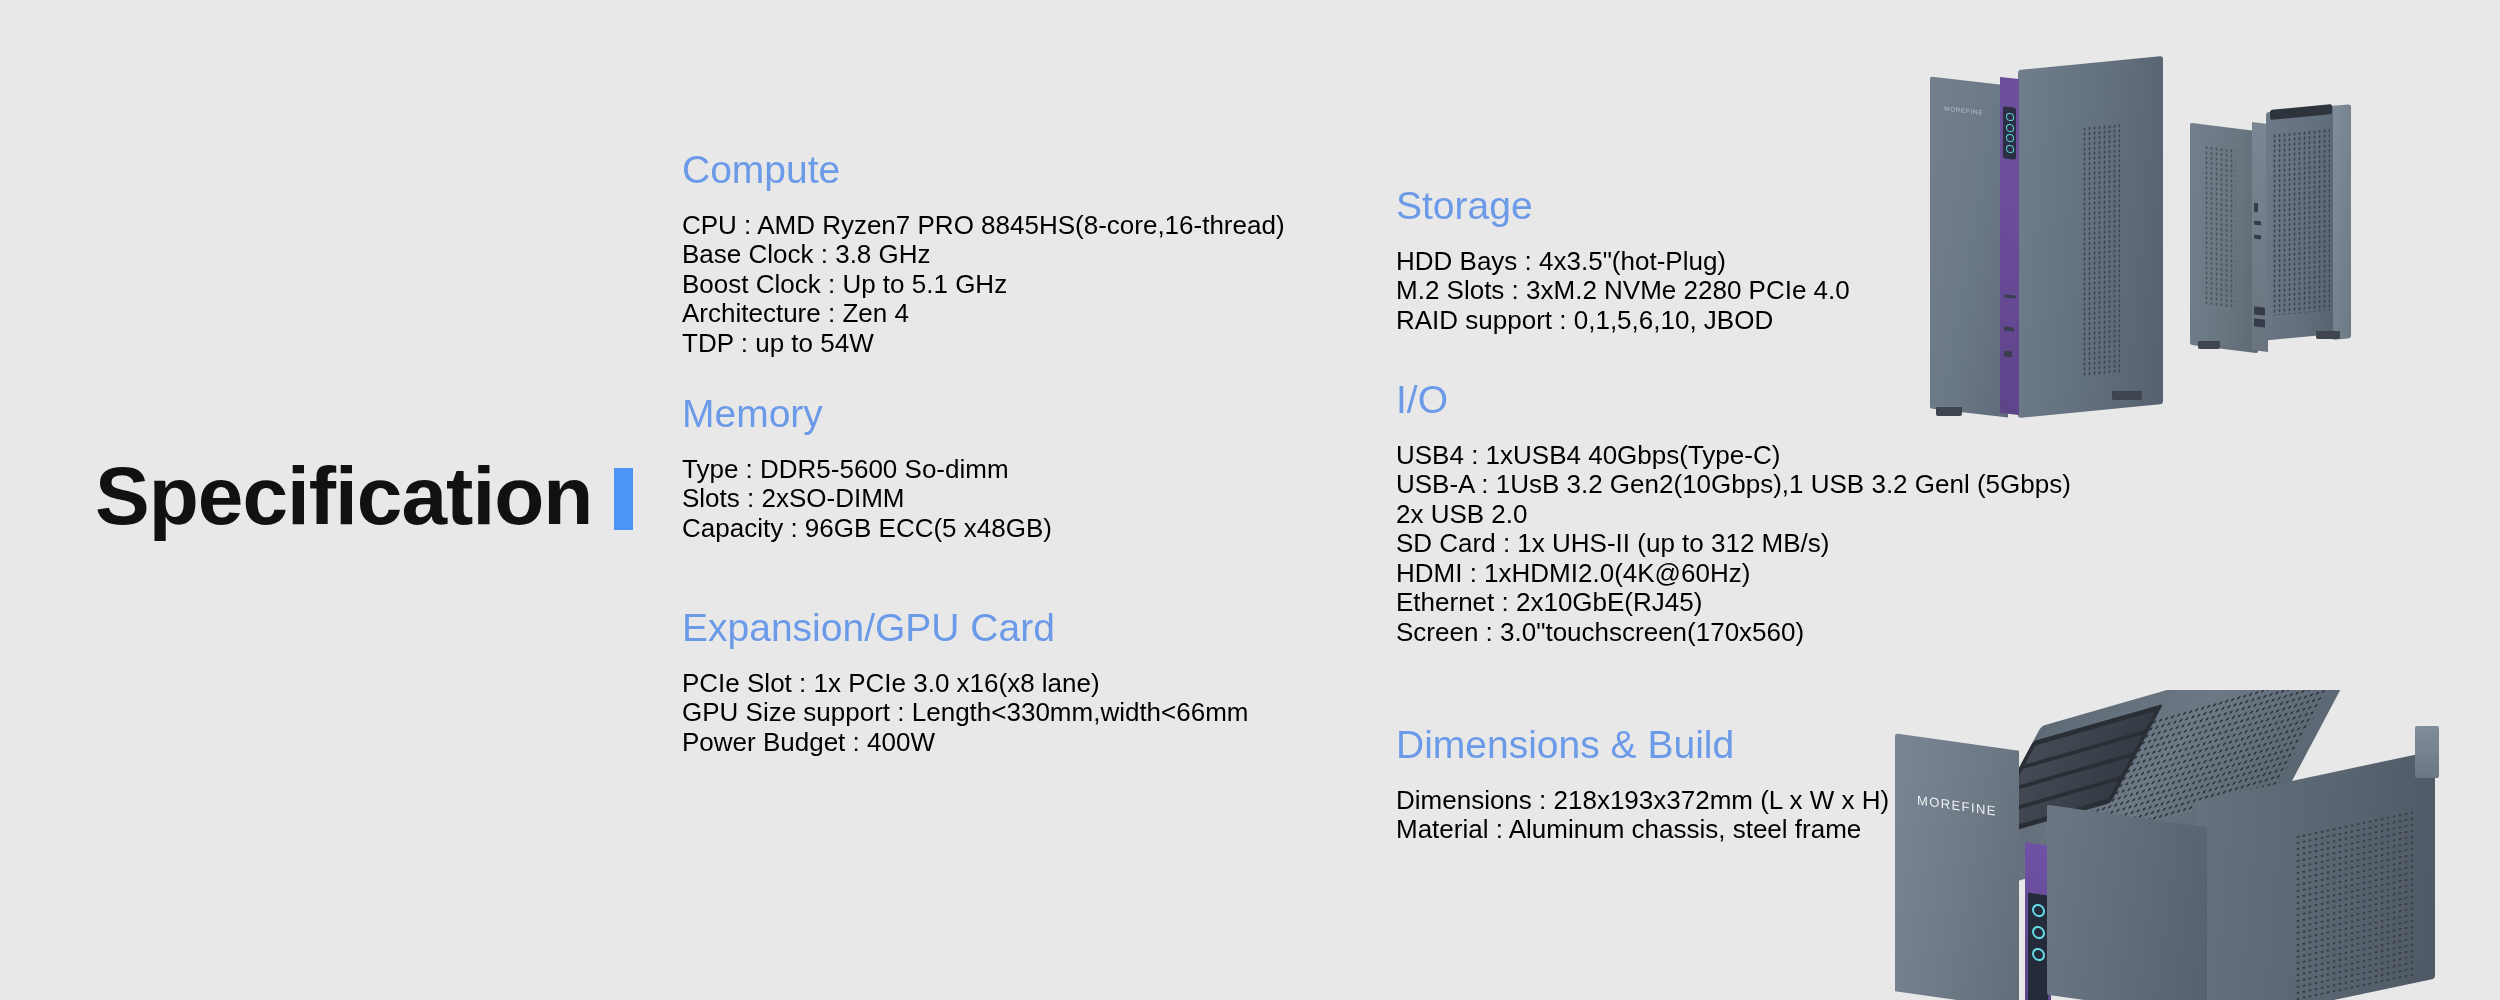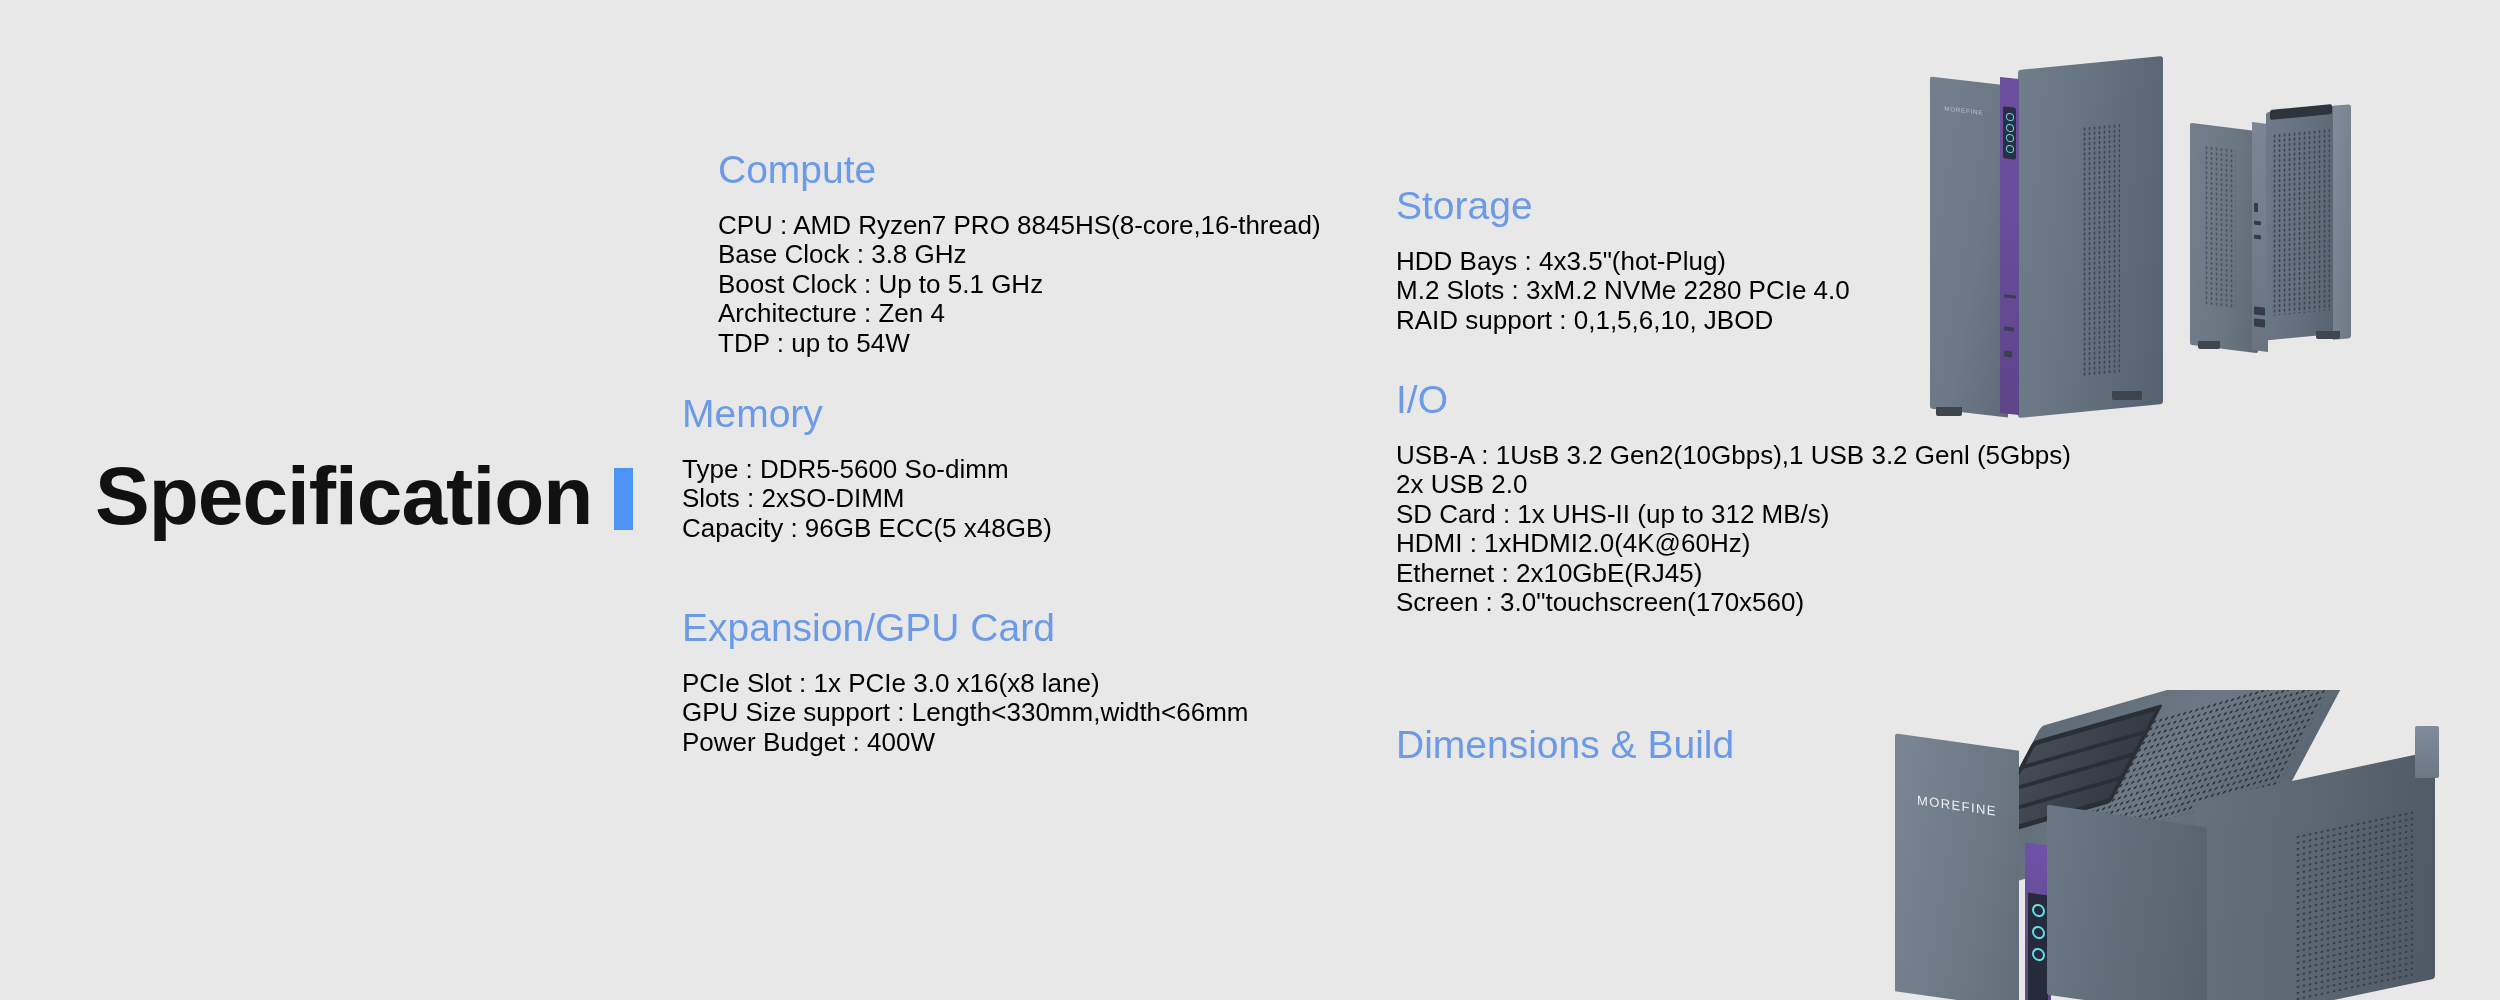--- a/index.html
+++ b/index.html
@@ -60,21 +60,21 @@
   }
   .block-lines {
     font-size: 26px;
     font-weight: 400;
     color: #000000;
     line-height: 29.5px;
   }
   .block-lines .line { white-space: nowrap; }
 
   
-  #block-compute   { top: 150px; margin-left: 36px; }
+  #block-compute   { top: 150px; }
   #block-memory    { top: 394px; }
   #block-expansion { top: 608px; }
   
   #block-storage   { top: 150px; margin-top: 36px; }
   #block-io        { top: 380px; }
   #block-dims      { top: 725px; }
 
   
   #product-top {
     position: absolute;
@@ -339,31 +339,36 @@
     <div class="block-lines">
       <div class="line">HDD Bays : 4x3.5"(hot-Plug)</div>
       <div class="line">M.2 Slots : 3xM.2 NVMe 2280 PCIe 4.0</div>
       <div class="line">RAID support : 0,1,5,6,10, JBOD</div>
     </div>
   </div>
 
   <div class="spec-block" id="block-io">
     <div class="block-heading">I/O</div>
     <div class="block-lines">
+      <div class="line">USB4 : 1xUSB4 40Gbps(Type-C)</div>
       <div class="line">USB-A : 1UsB 3.2 Gen2(10Gbps),1 USB 3.2 Genl (5Gbps)</div>
       <div class="line">2x USB 2.0</div>
       <div class="line">SD Card : 1x UHS-II (up to 312 MB/s)</div>
       <div class="line">HDMI : 1xHDMI2.0(4K@60Hz)</div>
       <div class="line">Ethernet : 2x10GbE(RJ45)</div>
       <div class="line">Screen : 3.0"touchscreen(170x560)</div>
     </div>
   </div>
 
   <div class="spec-block" id="block-dims">
     <div class="block-heading">Dimensions &amp; Build</div>
+    <div class="block-lines">
+      <div class="line">Dimensions : 218x193x372mm (L x W x H)</div>
+      <div class="line">Material : Aluminum chassis, steel frame</div>
+    </div>
   </div>
 
 </div>
 
 <div id="product-top">
 
   <div class="tower-a" style="left:25px; top:0;">
     <div class="tA-side"></div>
     <div class="tA-mesh"></div>
     <div class="tA-front"></div>

